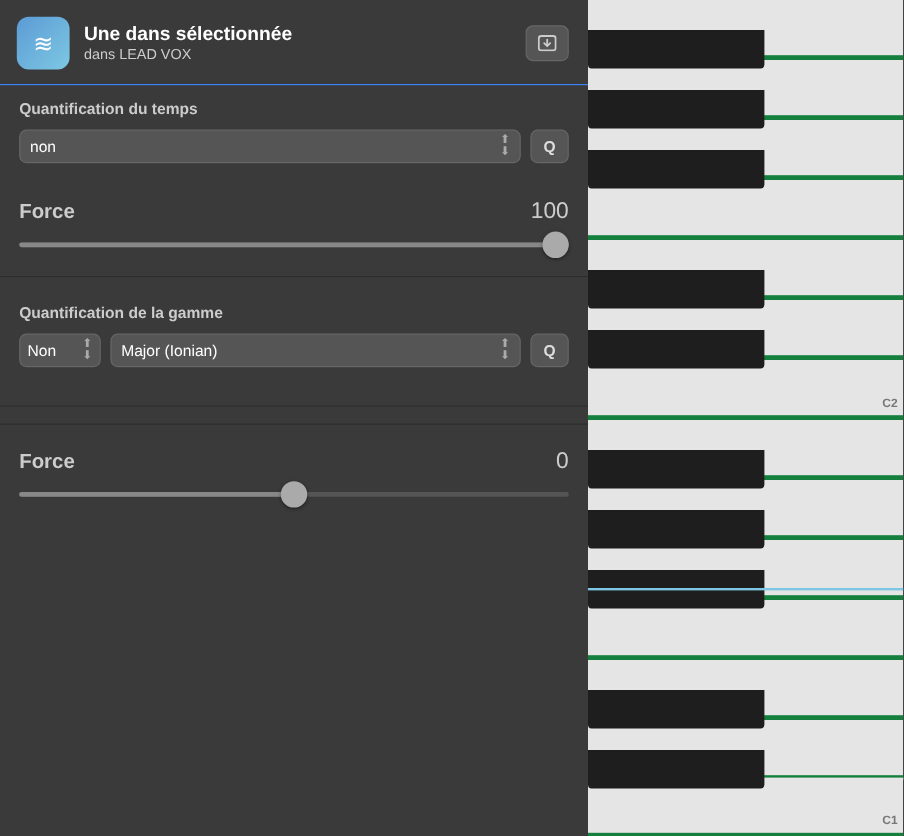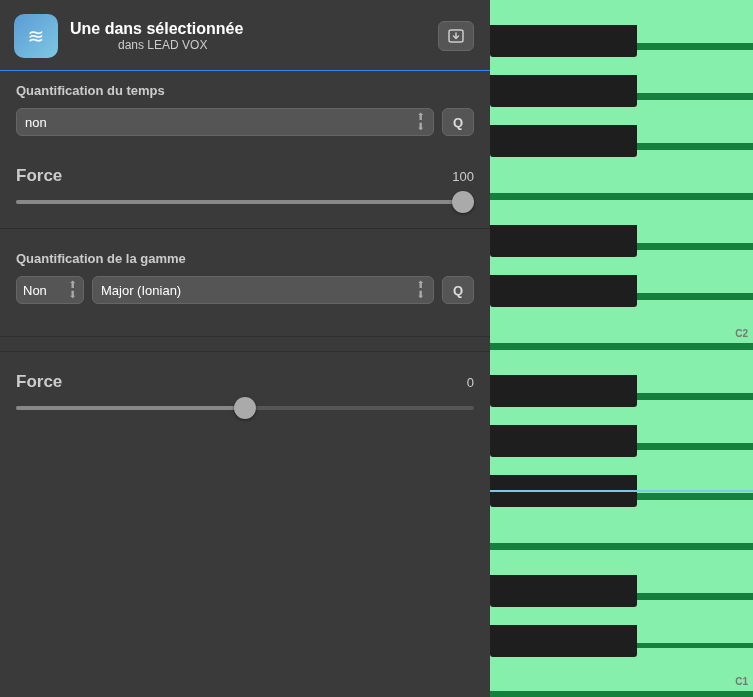--- a/index.html
+++ b/index.html
@@ -54,21 +54,20 @@
       font-size: 16px;
       font-weight: 700;
       color: #fff;
       line-height: 1.2;
     }
 
     .header-subtitle {
       font-size: 12px;
       color: #ccc;
       line-height: 1.3;
-      margin-left: 48px;
     }
 
     .header-button {
       width: 36px;
       height: 30px;
       background: #555;
       border: 1px solid #666;
       border-radius: 6px;
       display: flex;
       align-items: center;
@@ -156,21 +155,21 @@
       margin-bottom: 6px;
     }
 
     .slider-label {
       font-size: 17px;
       color: #ccc;
       font-weight: 700;
     }
 
     .slider-value {
-      font-size: 13px;
+      font-size: 19px;
       color: #ccc;
       font-weight: 500;
     }
 
     .slider-container {
       position: relative;
       width: 100%;
       height: 20px;
       display: flex;
       align-items: center;
@@ -310,21 +309,21 @@
       <div class="slider-thumb" style="left:calc(50% - 11px);"></div>
     </div>
   </div>
 
 </div>
 
 <div class="piano-right">
   <div class="keys-wrapper">
 
     <style>
-      .wkey-item { position: absolute; left: 0; width: 100%; background: #86efac; border-bottom: 7px solid #15803d; }
+      .wkey-item { position: absolute; left: 0; width: 100%; background: #e5e5e5; border-bottom: 4px solid #15803d; }
       .bkey-item { position: absolute; left: 0; width: 56%; background: #1e1e1e; z-index: 2; border-radius: 0 0 3px 3px; }
       .key-note-label { position: absolute; right: 5px; bottom: 4px; font-size: 10px; color: #777; font-weight: 700; }
     </style>
 
     <div class="wkey-item" style="top:0px; height:50px;"></div>
     <div class="wkey-item" style="top:50px; height:50px;"></div>
     <div class="wkey-item" style="top:100px; height:50px;"></div>
     <div class="wkey-item" style="top:150px; height:50px;"></div>
     <div class="wkey-item" style="top:200px; height:50px;"></div>
     <div class="wkey-item" style="top:250px; height:50px;"></div>

